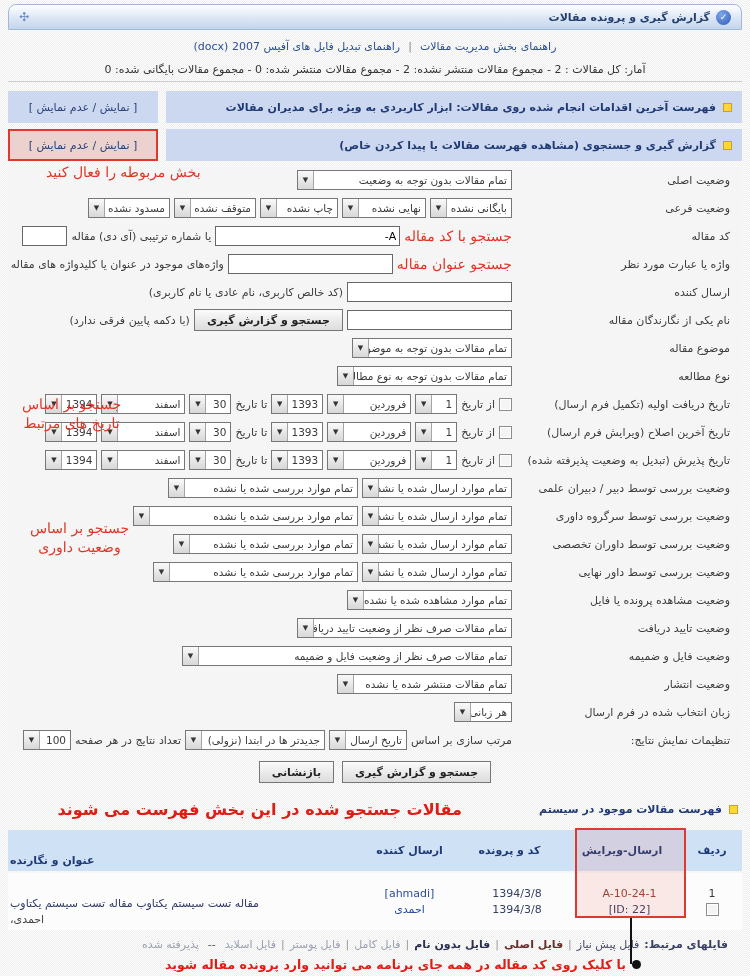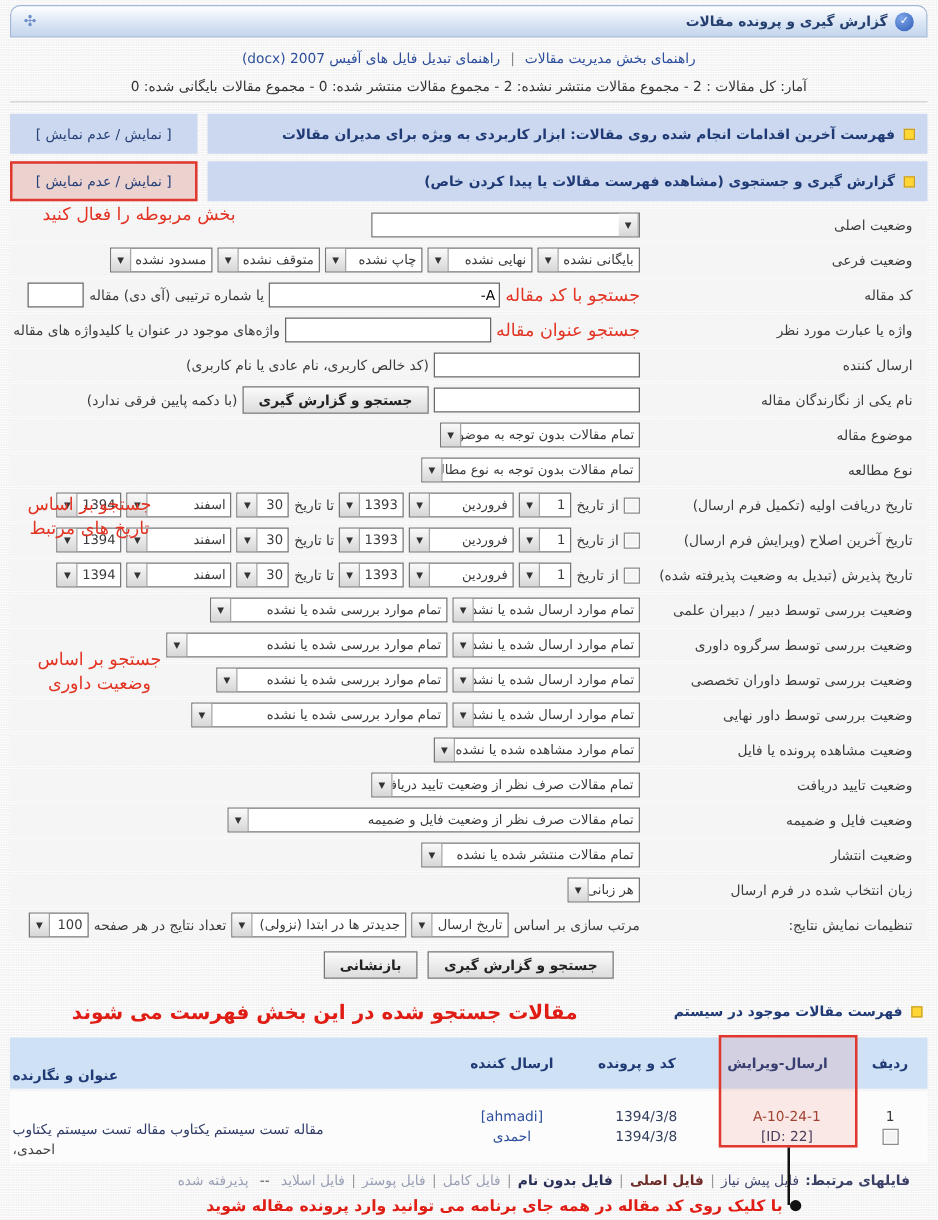--- a/index.html
+++ b/index.html
@@ -96,21 +96,21 @@
   
   .w42{width:42px}.w48{width:48px}.w52{width:52px}.w58{width:58px}.w78{width:78px}
   .w80{width:84px}.w82{width:82px}.w140{width:140px}.w150{width:150px}.w160{width:160px}
   .w165{width:165px}.w175{width:175px}.w185{width:185px}.w190{width:190px}.w205{width:205px}
   .w215{width:215px}.w225{width:225px}.w330{width:330px}
   .iw165{width:165px}.iw185{width:185px}.iw45{width:45px}
 
   
   .hand { font-family: "DejaVu Serif", "Liberation Serif", serif; color: #e23323; font-size: 14px; white-space: nowrap; }
   .hand.abs { position: absolute; text-align: center; line-height: 19px; }
-  .note-activate { top: -4px; left: 26px; }
+  .note-activate { top: -4px; left: 38px; }
   .note-dates { top: 228px; left: 14px; }
   .note-review { top: 352px; left: 22px; }
   .redbold { color: #e01d14; font-weight: bold; }
 
   .btnrow { display: flex; justify-content: center; gap: 8px; margin: 8px 0 10px 0; }
 
   
   .results { position: relative; margin-top: 14px; }
   .res-head { display: flex; align-items: center; gap: 7px; min-height: 24px; margin-bottom: 9px; padding-right: 4px; }
   .res-title { font-weight: bold; color: #1f3a75; }
@@ -199,20 +199,21 @@
     </div>
     <div class="hand abs note-review">
       <div>جستجو بر اساس</div>
         <div>وضعیت داوری</div>
     </div>
 
     <div class="frow">
       <div class="lbl">وضعیت اصلی</div>
       <div class="ctl">
         <span class="sel w215">
+          <span class="sel-txt">تمام مقالات بدون توجه به وضعیت</span>
           <span class="sel-btn"></span>
         </span>
       </div>
     </div>
 
     <div class="frow">
       <div class="lbl">وضعیت فرعی</div>
       <div class="ctl">
         <span class="sel w82">
             <span class="sel-txt">بایگانی نشده</span>

